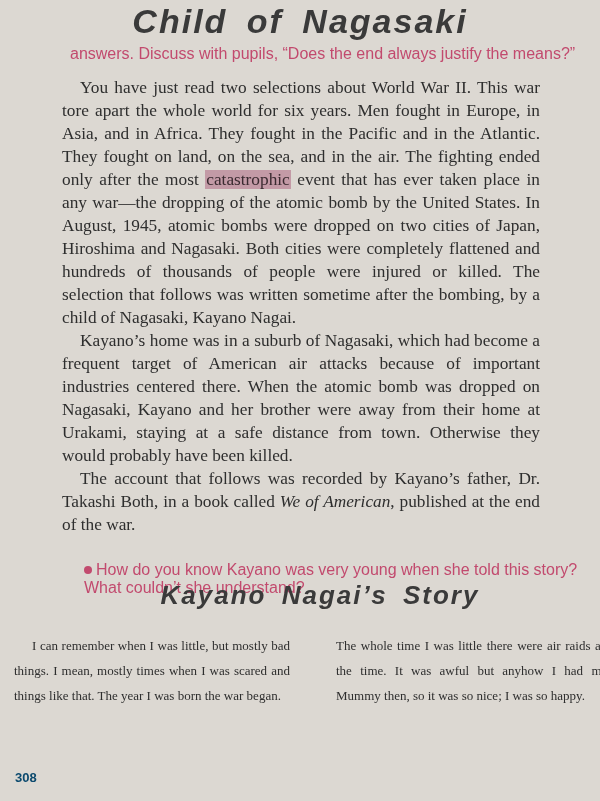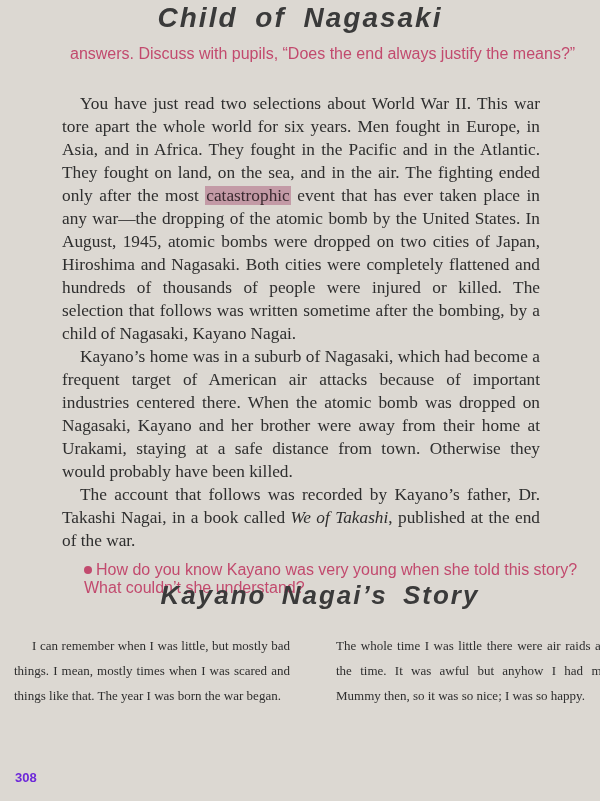--- a/index.html
+++ b/index.html
@@ -7,60 +7,60 @@
     width: 600px; height: 801px; overflow: hidden;
     background: #dcd8d2;
     position: relative;
     color: #2e2e2e;
   }
   .title {
     position: absolute; left: 0; top: 2px; width: 600px;
     text-align: center;
     font-family: "Liberation Sans", sans-serif;
     font-weight: bold; font-style: italic;
-    font-size: 28px; letter-spacing: 2px; word-spacing: 8px;
+    font-size: 34px; letter-spacing: 2px; word-spacing: 8px;
     color: #3a3a3a;
   }
   .teacher-note {
     font-family: "Liberation Sans", sans-serif;
     color: #c24a6e; font-size: 16px;
   }
   .note-top { position: absolute; left: 70px; top: 45px; width: 520px; }
   .serif {
     font-family: "Liberation Serif", "DejaVu Serif", serif;
     font-size: 17.3px; line-height: 23px; color: #2e2e2e;
   }
-  .intro { position: absolute; left: 62px; top: 76px; width: 478px; text-align: justify; margin-top: 16px; }
+  .intro { position: absolute; left: 62px; top: 76px; width: 478px; text-align: justify; }
   .intro p { margin: 0; text-indent: 18px; }
   .hl { background: #c39aa6; color: #3a2a30; padding: 0 1px; }
   .note-q { position: absolute; left: 84px; top: 561px; width: 528px; line-height: 18px; }
   .note-q .dot { display: inline-block; width: 8px; height: 8px; border-radius: 50%; background: #c24a6e; margin-right: 4px; vertical-align: 1px; }
   .story-title {
     position: absolute; left: 0; top: 580px; width: 600px; text-align: center;
     font-family: Liberation Sans, sans-serif; font-weight: bold; font-style: italic;
     font-size: 26px; letter-spacing: 2px; word-spacing: 6px; color: #3a3a3a; margin-left: 20px;
   }
   .col { position: absolute; top: 633px; text-align: justify; line-height: 25px; font-size: 13px; }
   .col-left { left: 14px; width: 276px; text-indent: 18px; }
   .col-right { left: 320px; width: 272px; margin-left: 16px; }
   .page-num {
     position: absolute; left: 15px; top: 770px;
-    font-family: "Liberation Sans", sans-serif; font-weight: bold; font-size: 13px; color: #6d28d9;
+    font-family: "Liberation Sans", sans-serif; font-weight: bold; font-size: 13px; color: #0c4a6e;
   }
 </style>
 </head>
 <body>
 
 <div class="title">Child of Nagasaki</div>
 <div class="teacher-note note-top">answers. Discuss with pupils, “Does the end always justify the means?”</div>
 
 <div class="intro serif">
   <p><span>You have just read two selections about World War II. This war tore apart the whole world for six years. Men fought in Europe, in Asia, and in Africa. They fought in the Pacific and in the Atlantic. They fought on land, on the sea, and in the air. The fighting ended only after the most </span><span class="hl">catastrophic</span><span> event that has ever taken place in any war—the dropping of the atomic bomb by the United States. In August, 1945, atomic bombs were dropped on two cities of Japan, Hiroshima and Nagasaki. Both cities were completely flattened and hundreds of thousands of people were injured or killed. The selection that follows was written sometime after the bombing, by a child of Nagasaki, Kayano Nagai.</span></p>
   <p>Kayano’s home was in a suburb of Nagasaki, which had become a frequent target of American air attacks because of important industries centered there. When the atomic bomb was dropped on Nagasaki, Kayano and her brother were away from their home at Urakami, staying at a safe distance from town. Otherwise they would probably have been killed.</p>
-  <p><span>The account that follows was recorded by Kayano’s father, Dr. Takashi Nagai, in a book called </span><i>We of Takashi</i><span>, published at the end of the war.</span></p>
+  <p><span>The account that follows was recorded by Kayano’s father, Dr. Takashi Both, in a book called </span><i>We of American</i><span>, published at the end of the war.</span></p>
 </div>
 
 <div class="teacher-note note-q"><span class="dot"></span><span>How do you know Kayano was very young when she told this story? What couldn’t she understand?</span></div>
 
 <div class="story-title">Kayano Nagai’s Story</div>
 
 <div class="col col-left serif">I can remember when I was little, but mostly bad things. I mean, mostly times when I was scared and things like that. The year I was born the war began.</div>
 <div class="col col-right serif">The whole time I was little there were air raids all the time. It was awful but anyhow I had my Mummy then, so it was so nice; I was so happy.</div>
 
 <div class="page-num">308</div>

